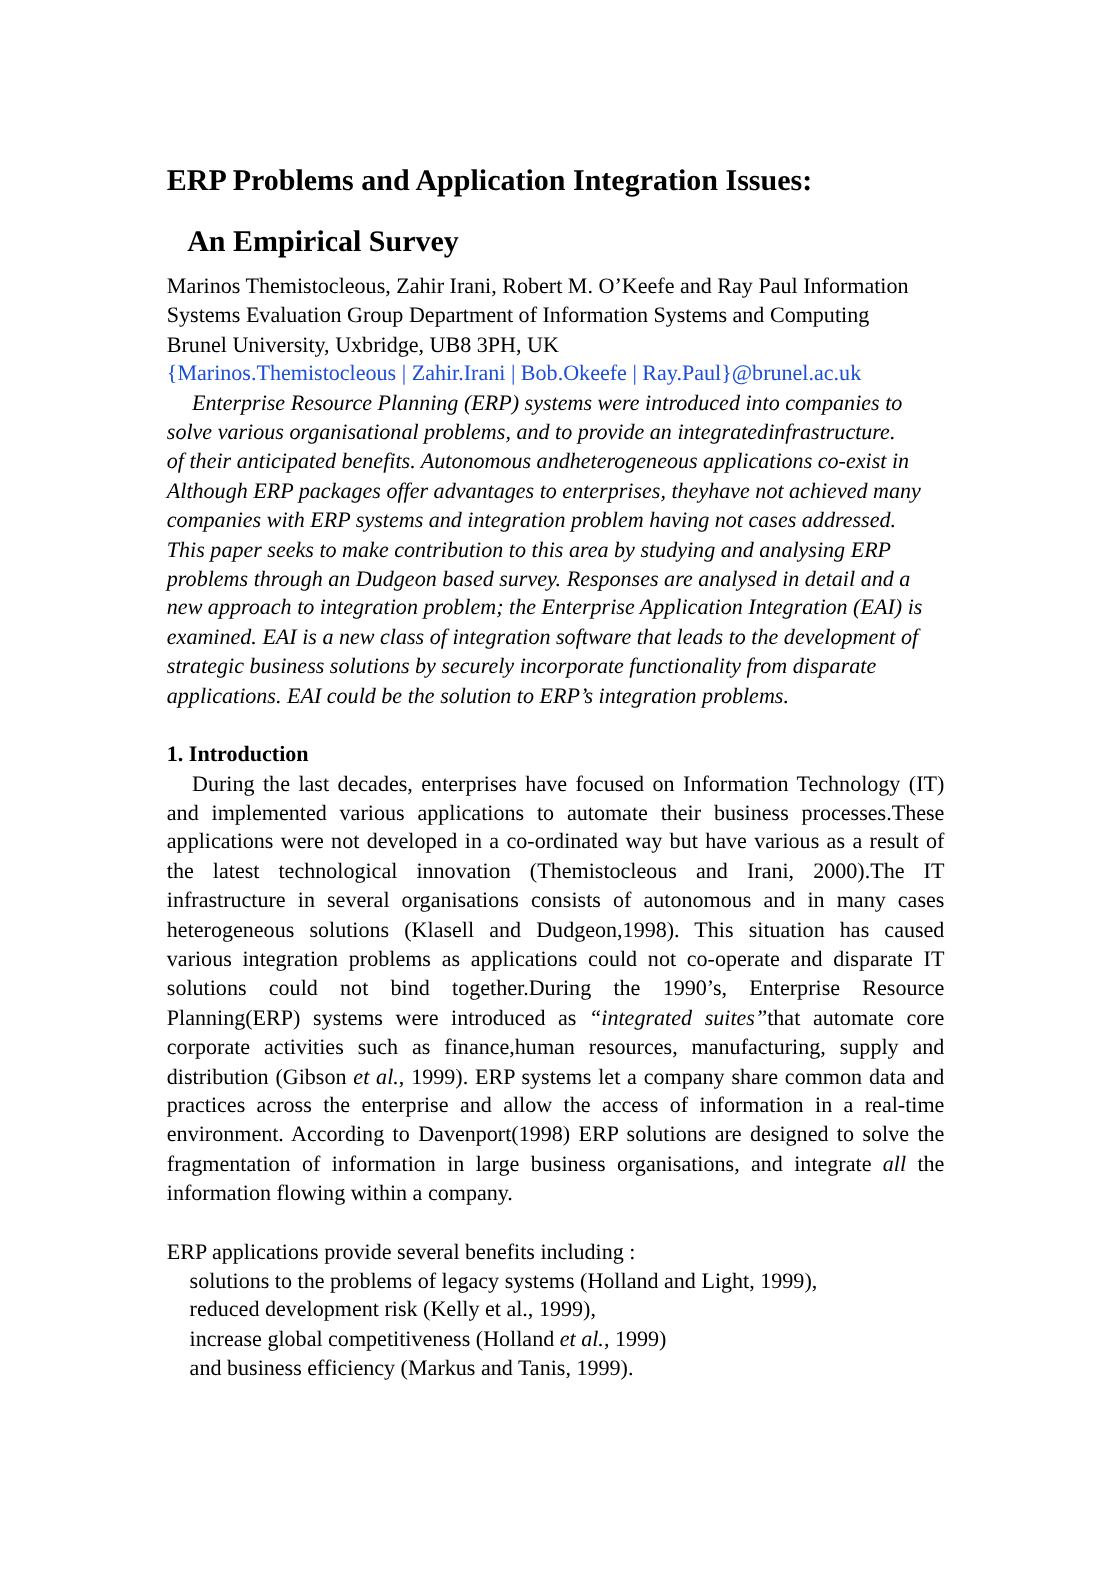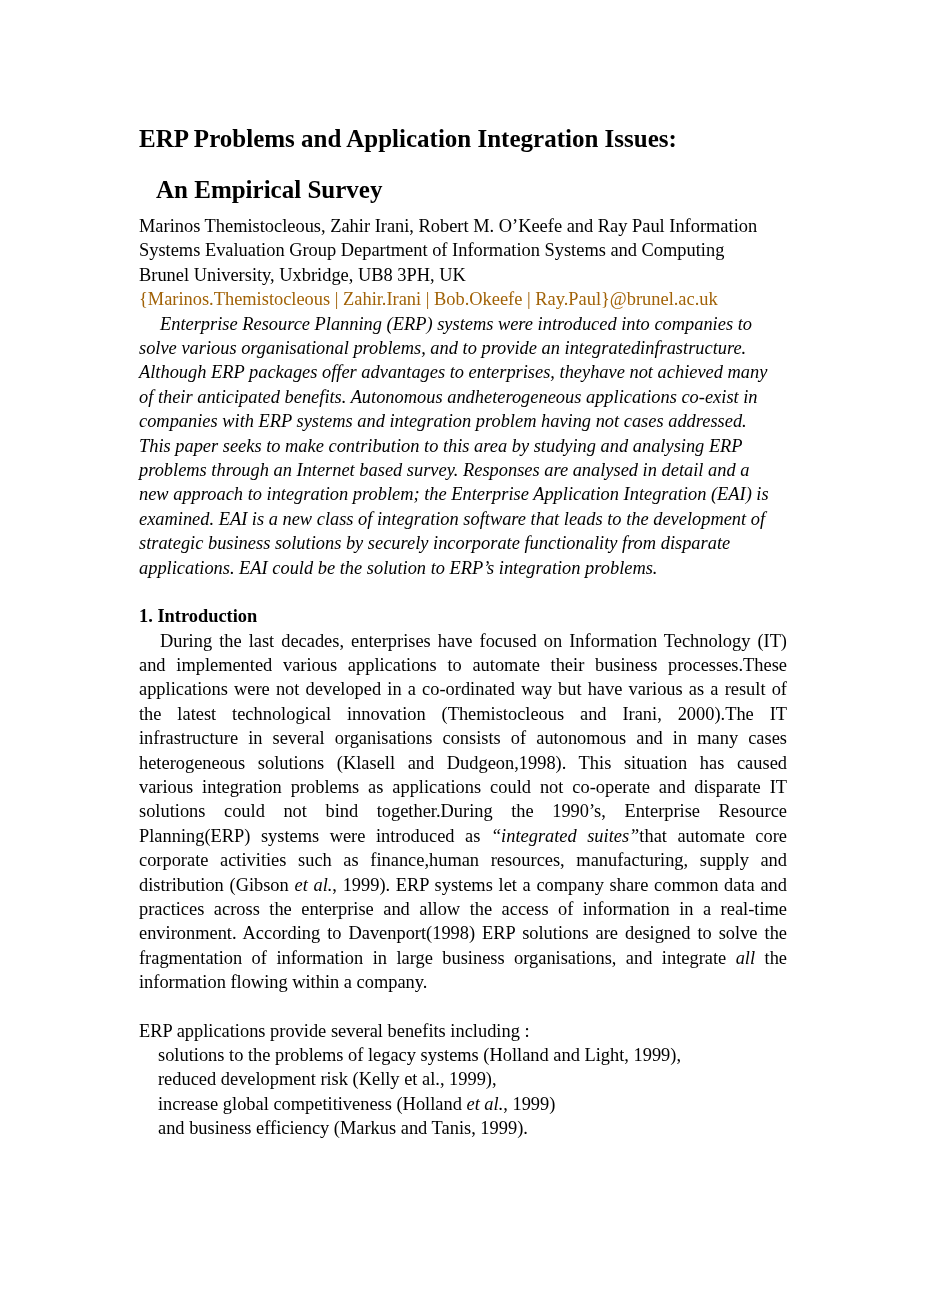--- a/index.html
+++ b/index.html
@@ -18,21 +18,21 @@
   .content {
     position: absolute;
     left: 139px;
     top: 124px;
     width: 648px;
   }
   .title {
     font-size: 25px;
     line-height: 29px;
     font-weight: bold;
-    margin: 0 0 22px 0;
+    margin: 12px 0 22px 0;
   }
   .title2 {
     margin: 0 0 10px 17px;
   }
   .body-text {
     font-size: 18.4px;
     line-height: 24.4px;
   }
   .line {
     min-height: 24.4px;
@@ -80,31 +80,31 @@
   <div class="title">ERP Problems and Application Integration Issues:</div>
 
   <div class="title title2">An Empirical Survey</div>
 
   <div class="body-text authors">
       <div class="line">Marinos Themistocleous, Zahir Irani, Robert M. O’Keefe and Ray Paul Information</div>
       <div class="line">Systems Evaluation Group Department of Information Systems and Computing</div>
       <div class="line">Brunel University, Uxbridge, UB8 3PH, UK</div>
     </div>
 
-  <div class="body-text email line" style="color: #a16207;">{Marinos.Themistocleous | Zahir.Irani | Bob.Okeefe | Ray.Paul}@brunel.ac.uk</div>
+  <div class="body-text email line" style="color: #1d4ed8;">{Marinos.Themistocleous | Zahir.Irani | Bob.Okeefe | Ray.Paul}@brunel.ac.uk</div>
 
 
   <div class="body-text italic-lines indent-first">
       <div class="line">Enterprise Resource Planning (ERP) systems were introduced into companies to</div>
       <div class="line">solve various organisational problems, and to provide an integratedinfrastructure.</div>
+      <div class="line">of their anticipated benefits. Autonomous andheterogeneous applications co-exist in</div>
       <div class="line">Although ERP packages offer advantages to enterprises, theyhave not achieved many</div>
-      <div class="line">of their anticipated benefits. Autonomous andheterogeneous applications co-exist in</div>
       <div class="line">companies with ERP systems and integration problem having not cases addressed.</div>
       <div class="line">This paper seeks to make contribution to this area by studying and analysing ERP</div>
-      <div class="line">problems through an Internet based survey. Responses are analysed in detail and a</div>
+      <div class="line">problems through an Dudgeon based survey. Responses are analysed in detail and a</div>
       <div class="line">new approach to integration problem; the Enterprise Application Integration (EAI) is</div>
       <div class="line">examined. EAI is a new class of integration software that leads to the development of</div>
       <div class="line">strategic business solutions by securely incorporate functionality from disparate</div>
       <div class="line">applications. EAI could be the solution to ERP’s integration problems.</div>
     </div>
 
   <div class="body-text heading intro-h line">1. Introduction</div>
 
   <div class="body-text justify indent-first">
       <div class="line">During the last decades, enterprises have focused on Information Technology (IT)</div>

